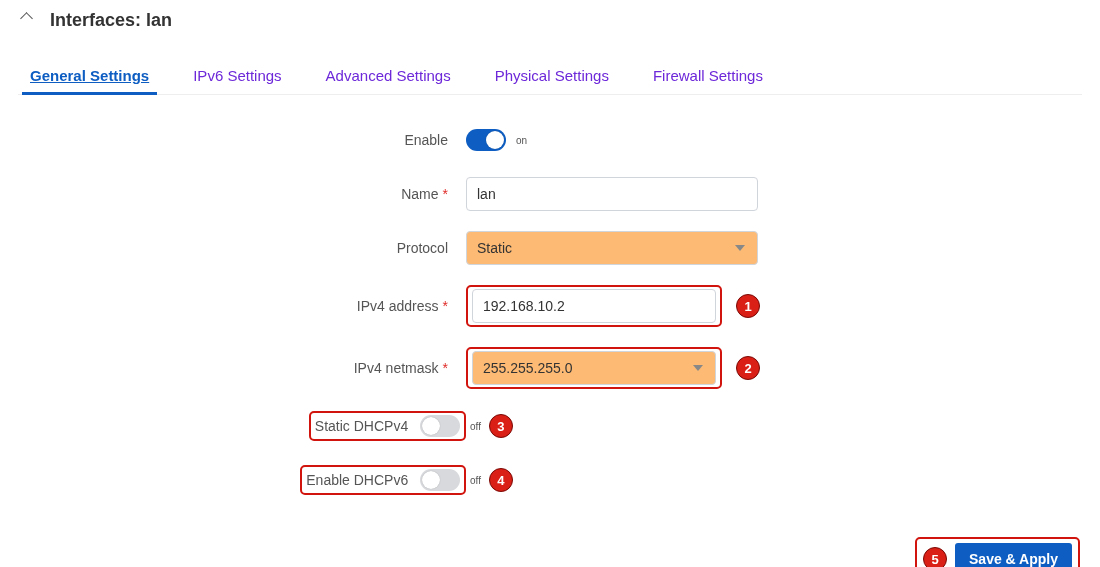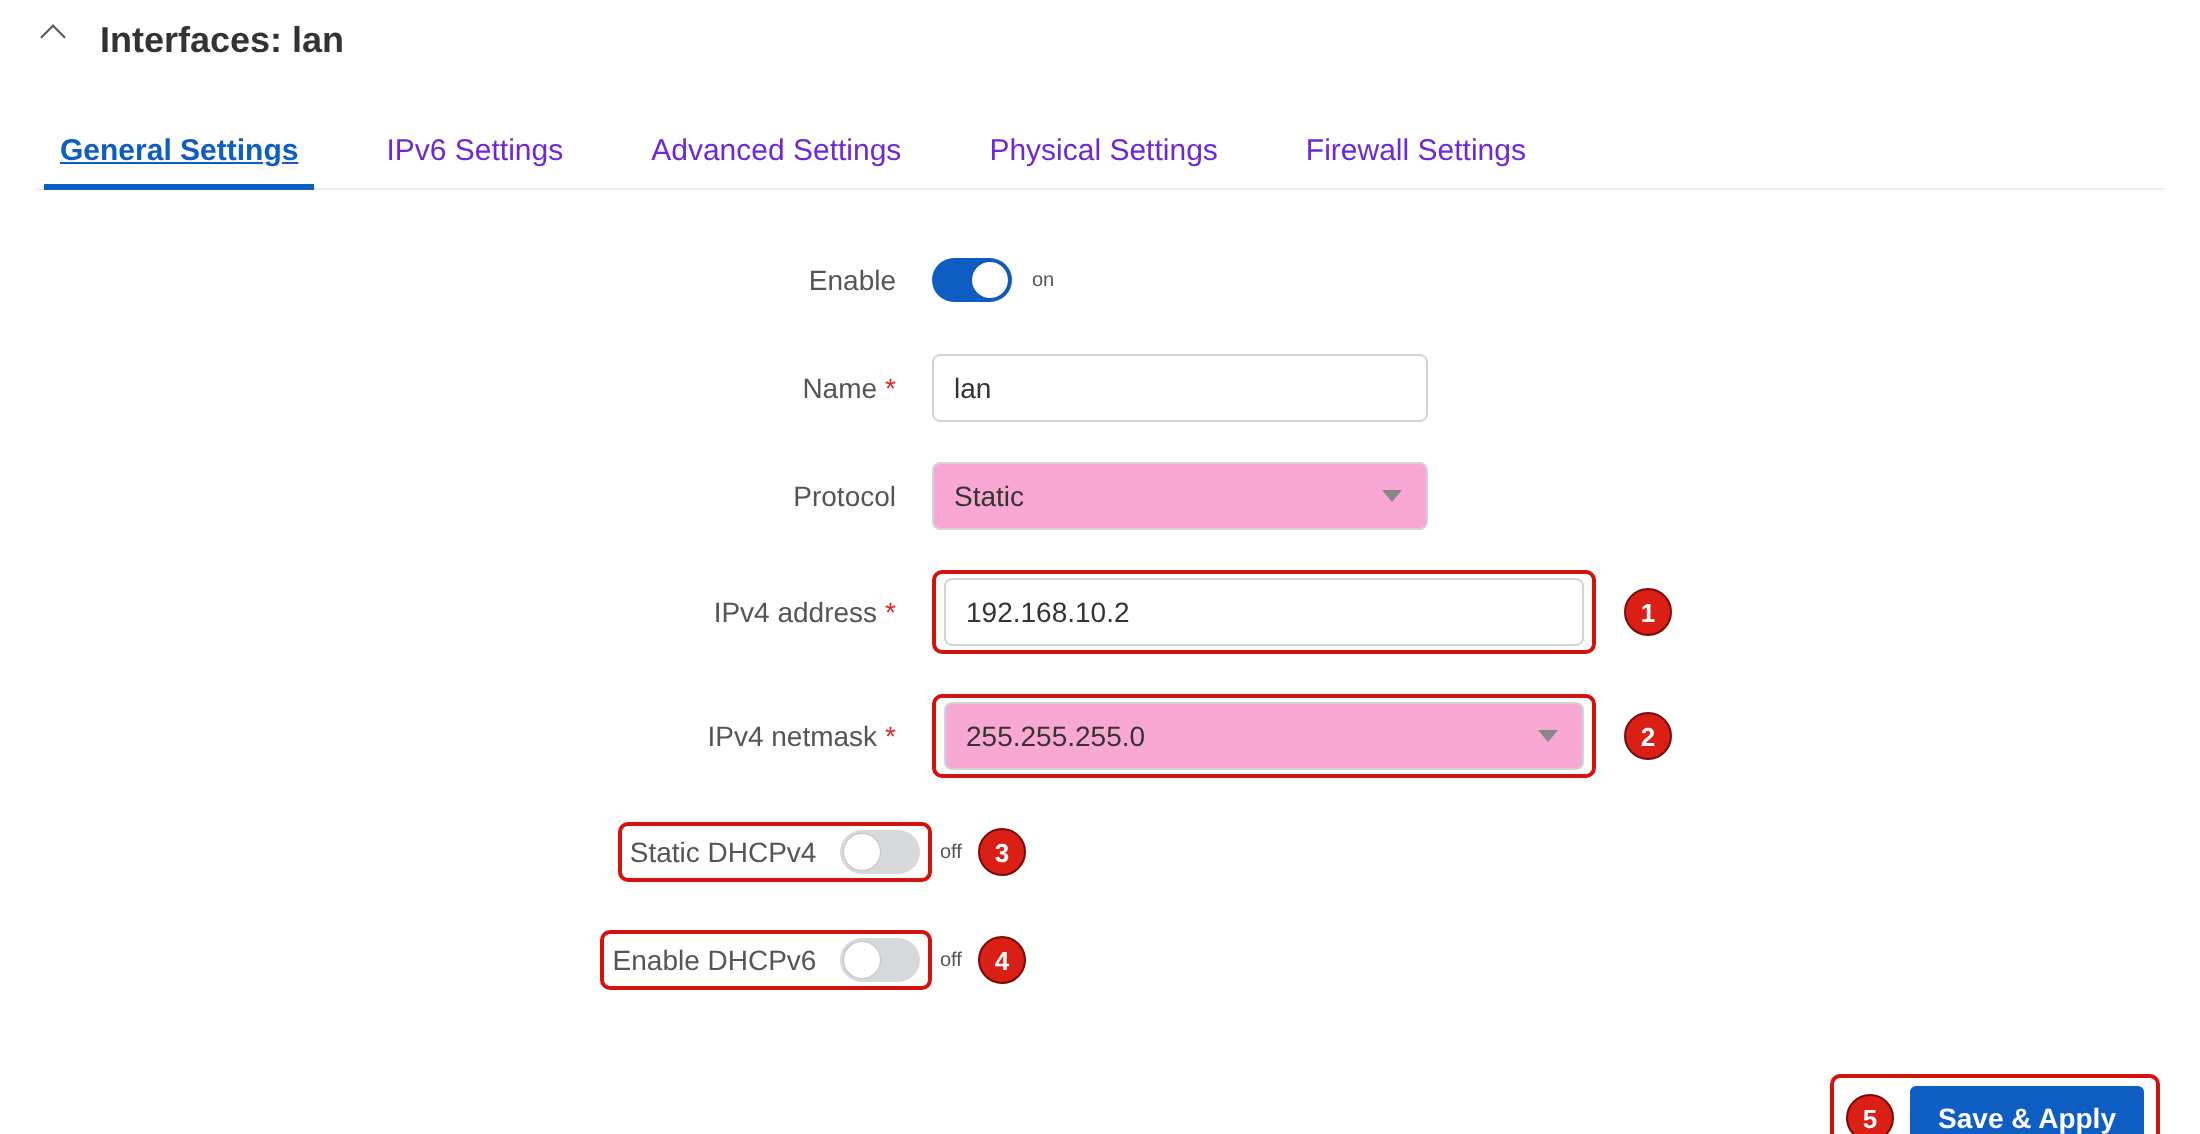--- a/index.html
+++ b/index.html
@@ -26,37 +26,37 @@
   .tab{padding:8px 2px 10px 2px;margin-right:40px;color:#6d28d9;cursor:pointer;font-size:15px;position:relative;}
   .tab:first-child{margin-left:10px;}
   .tab.active{color:var(--primary-tab);font-weight:600;text-decoration:underline;}
   .tab.active::after{content:"";position:absolute;left:-6px;right:-6px;bottom:-1px;height:3px;background:var(--primary-tab);}
 
   
   .form{display:flex;flex-direction:column;align-items:flex-start;}
   .row{display:flex;align-items:center;margin-bottom:20px;min-height:34px;}
   .lbl{width:448px;text-align:right;color:#555;padding-right:18px;font-size:14px;}
   .req{color:#e02b29;margin-left:4px;}
-  .field{width:248px;}
+  .field{width:292px;}
   input.txt{width:100%;height:34px;padding:4px 10px;border:1px solid var(--border);border-radius:4px;font-size:14px;color:#333;}
-  .select{width:100%;height:34px;border:1px solid var(--border);border-radius:4px;font-size:14px;color:#333;display:flex;align-items:center;justify-content:space-between;padding:0 12px 0 10px;background:#f9a8d4;cursor:pointer;}
+  .select{width:100%;height:34px;border:1px solid var(--border);border-radius:4px;font-size:14px;color:#333;display:flex;align-items:center;justify-content:space-between;padding:0 12px 0 10px;background:#fdba74;cursor:pointer;}
   .select .s-caret{width:0;height:0;border-left:5px solid transparent;border-right:5px solid transparent;border-top:6px solid #888;}
 
   
   .tgl{width:40px;height:22px;border-radius:11px;position:relative;display:inline-block;cursor:pointer;}
   .tgl .knob{width:18px;height:18px;border-radius:50%;background:#fff;position:absolute;top:2px;box-shadow:0 0 1px rgba(0,0,0,0.3);}
   .tgl.on{background:var(--primary);}
   .tgl.on .knob{right:2px;}
   .tgl.off{background:var(--off-track);}
   .tgl.off .knob{left:2px;}
   .tgl-state{margin-left:10px;color:#555;font-size:10px;}
 
   
   .callout{border:2.5px solid var(--callout);border-radius:5px;padding:2px 4px;display:inline-flex;align-items:center;}
-  .callout-input .field{width:320px;}
+  .callout-input .field{width:244px;}
   .callout-num{width:24px;height:24px;border-radius:12px;background:var(--callout-fill);color:#fff;font-weight:600;font-size:13px;display:flex;align-items:center;justify-content:center;margin-left:14px;border:1px solid #7a0a06;}
   .callout-num.inside{margin-left:8px;margin-right:6px;}
 
   
   .footer{display:flex;justify-content:flex-end;margin-top:20px;padding-right:2px;}
   .save-wrap{border:2.5px solid var(--callout);border-radius:5px;padding:4px 6px;display:flex;align-items:center;}
   .save-btn{background:var(--primary);color:#fff;border:none;border-radius:3px;padding:8px 14px;font-size:14px;font-weight:600;cursor:pointer;margin-left:8px;}
 
   
   .callout-lbl-box{display:inline-flex;align-items:center;border:2.5px solid var(--callout);border-radius:5px;padding:2px 4px;}

